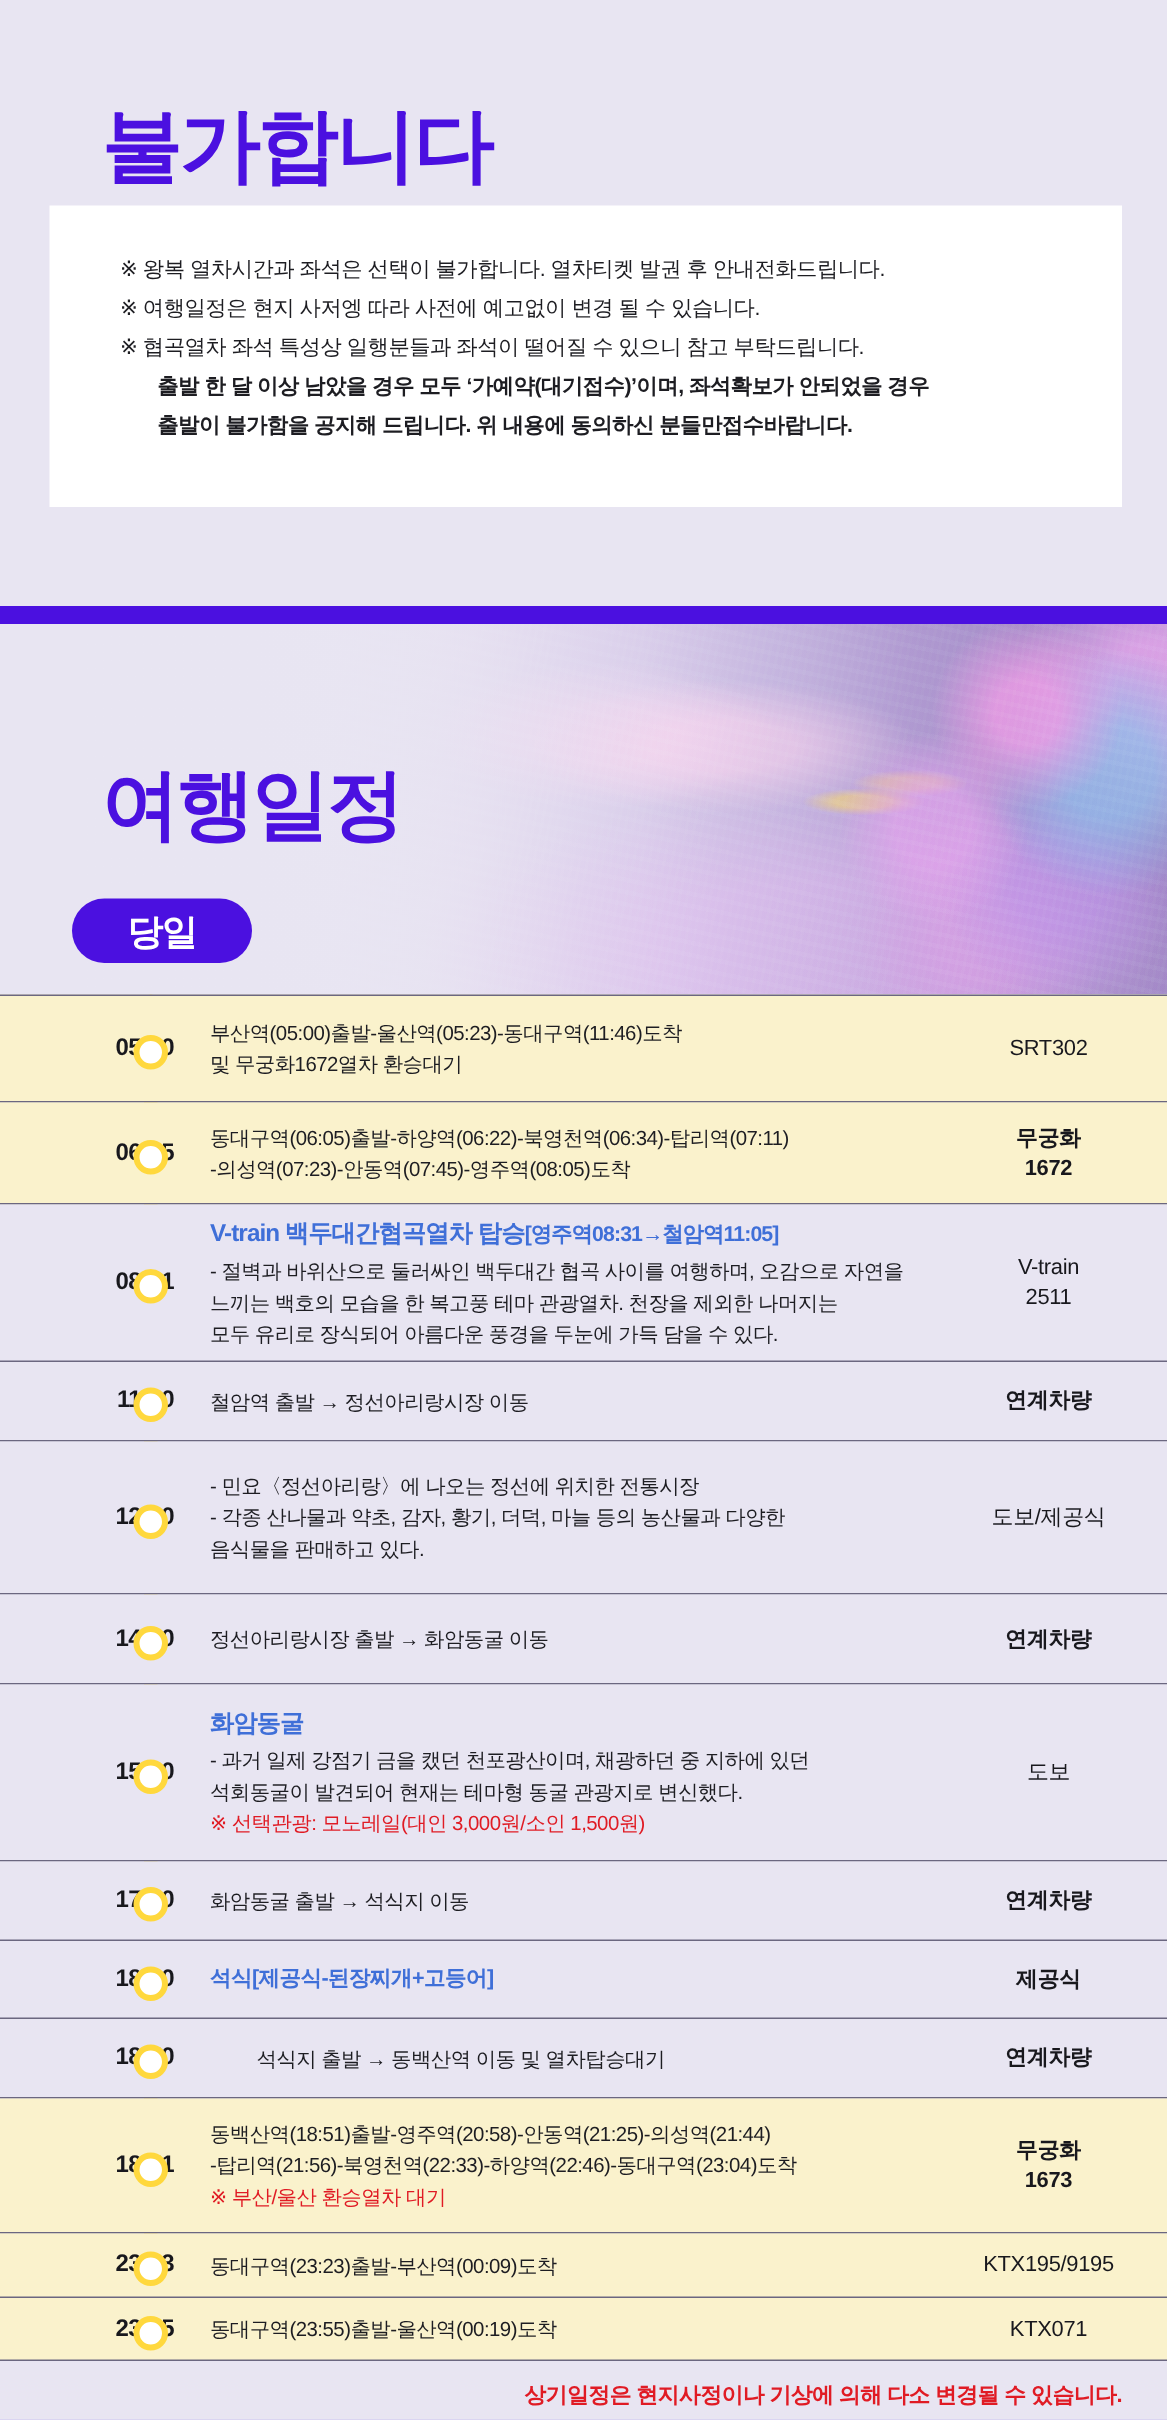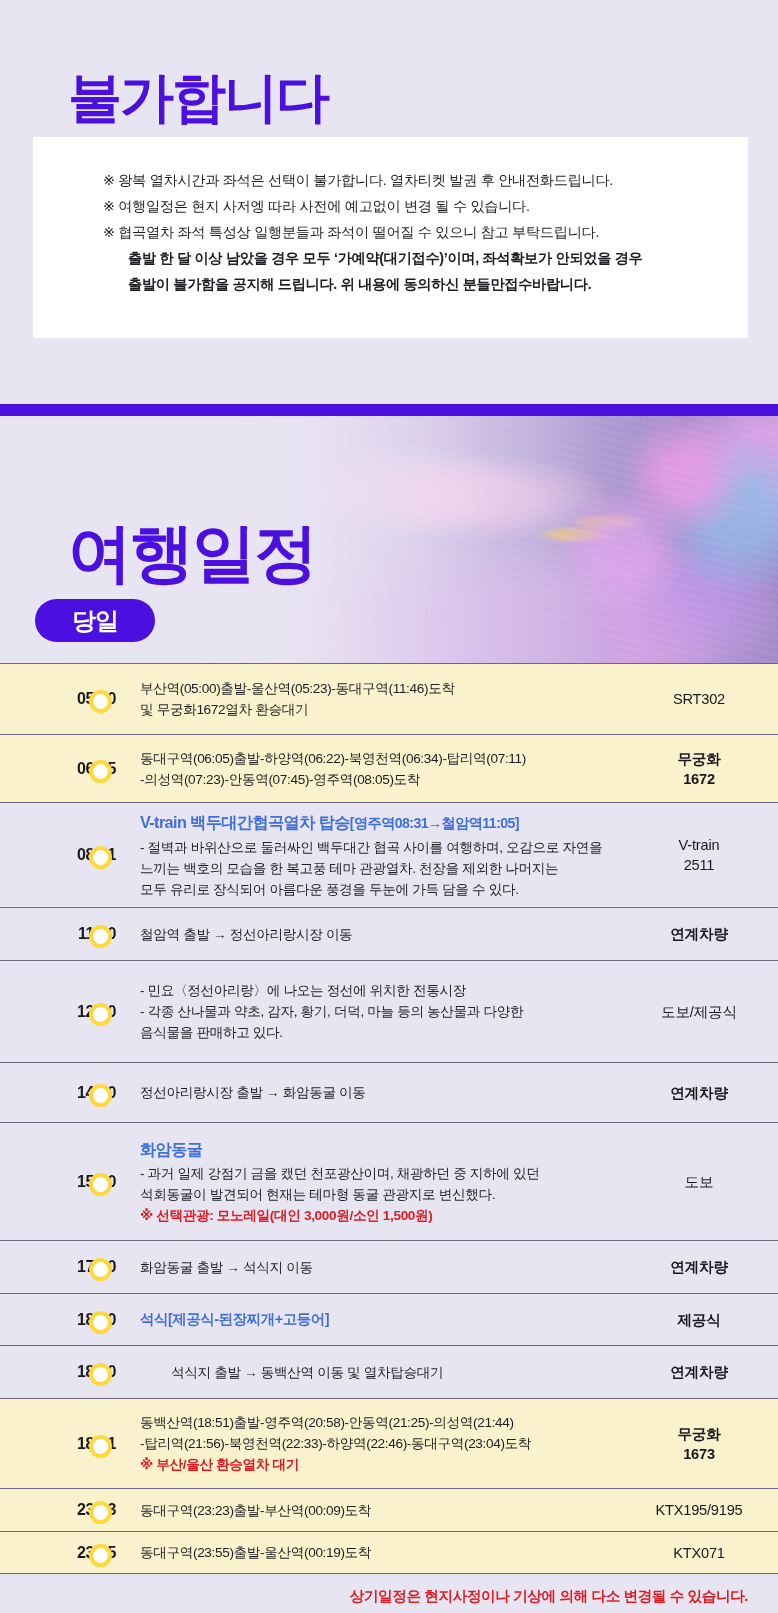--- a/index.html
+++ b/index.html
@@ -39,21 +39,21 @@
     position:absolute;
     left:33px;
     top:137px;
     width:715px;
     height:201px;
     background:#ffffff;
     box-sizing:border-box;
   }
   .notice-list{
     position:absolute;
-    left:70px;
+    left:47px;
     top:30px;
     right:20px;
   }
   .notice-line{
     font-size:14.2px;
     color:#1d1d22;
     line-height:26px;
     white-space:nowrap;
     letter-spacing:-0.3px;
   }
@@ -122,31 +122,31 @@
       rgba(232,229,242,.72) 36%,
       rgba(232,229,242,.38) 50%,
       rgba(232,229,242,.20) 62%,
       rgba(232,229,242,.12) 78%,
       rgba(232,229,242,.10) 100%);
   }
   .hero-title{
     position:absolute;
     left:68px;
     top:52px;
-    font-size:64px;
+    font-size:52px;
     font-weight:900;
     letter-spacing:-2px;
     color:#4b10e0;
     line-height:1;
     white-space:nowrap;
     z-index:4;
   }
   .day-chip{
     position:absolute;
-    left:35px;
+    left:48px;
     top:183px;
     width:120px;
     height:43px;
     border-radius:24px;
     background:#4b10e0;
     color:#ffffff;
     font-size:24px;
     font-weight:900;
     letter-spacing:-1px;
     display:flex;
@@ -229,21 +229,21 @@
   .cell-desc .head .sub{ font-size:14.2px; font-weight:700; }
   .cell-desc .blue{
     font-size:14.4px;
     font-weight:600;
     color:#3f6fd8;
     letter-spacing:-0.4px;
     white-space:nowrap;
   }
   .cell-desc .red{
     color:#e01b24;
-    font-weight:700;
+    font-weight:400;
     white-space:nowrap;
   }
   .cell-veh{
     flex:0 0 152px;
     text-align:center;
     font-size:14.6px;
     color:#18181d;
     line-height:20px;
     letter-spacing:-0.2px;
     box-sizing:border-box;

